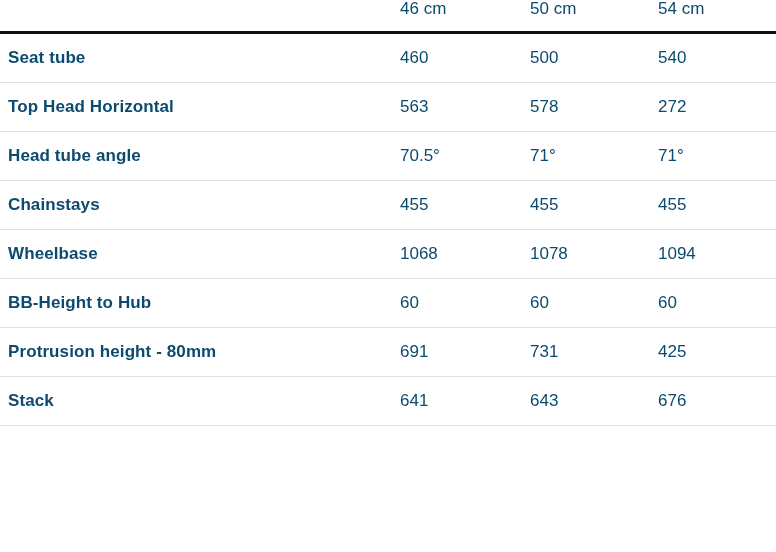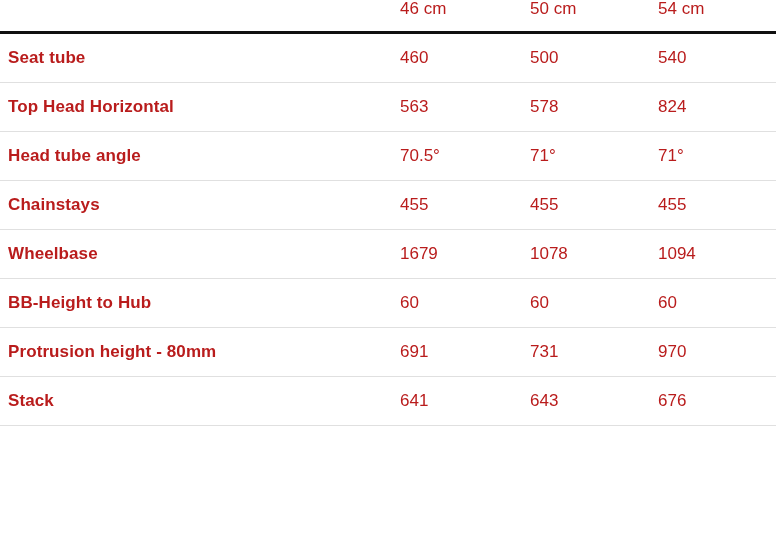--- a/index.html
+++ b/index.html
@@ -7,21 +7,21 @@
     padding: 0;
     background: #ffffff;
   }
   .page {
     position: relative;
     width: 776px;
     height: 539px;
     overflow: hidden;
     background: #ffffff;
     font-family: "Liberation Sans", sans-serif;
-    color: #b91c1c;
+    color: #0c4a6e;
   }
   table.geometry {
     width: 776px;
     border-collapse: collapse;
     table-layout: fixed;
   }
   col.c-label { width: 400px; }
   col.c-v1 { width: 130px; }
   col.c-v2 { width: 128px; }
   col.c-v3 { width: 118px; }
@@ -77,51 +77,51 @@
         <tr>
           <td class="row-label">Seat tube</td>
           <td>460</td>
           <td>500</td>
           <td>540</td>
         </tr>
         <tr>
           <td class="row-label">Top Head Horizontal</td>
           <td>563</td>
           <td>578</td>
-          <td>824</td>
+          <td>272</td>
         </tr>
         <tr>
           <td class="row-label">Head tube angle</td>
           <td>70.5°</td>
           <td>71°</td>
           <td>71°</td>
         </tr>
         <tr>
           <td class="row-label">Chainstays</td>
           <td>455</td>
           <td>455</td>
           <td>455</td>
         </tr>
         <tr>
           <td class="row-label">Wheelbase</td>
-          <td>1679</td>
+          <td>1068</td>
           <td>1078</td>
           <td>1094</td>
         </tr>
         <tr>
           <td class="row-label">BB-Height to Hub</td>
           <td>60</td>
           <td>60</td>
           <td>60</td>
         </tr>
         <tr>
           <td class="row-label">Protrusion height - 80mm</td>
           <td>691</td>
           <td>731</td>
-          <td>970</td>
+          <td>425</td>
         </tr>
         <tr>
           <td class="row-label">Stack</td>
           <td>641</td>
           <td>643</td>
           <td>676</td>
         </tr>
       </tbody>
   </table>
 </div>

